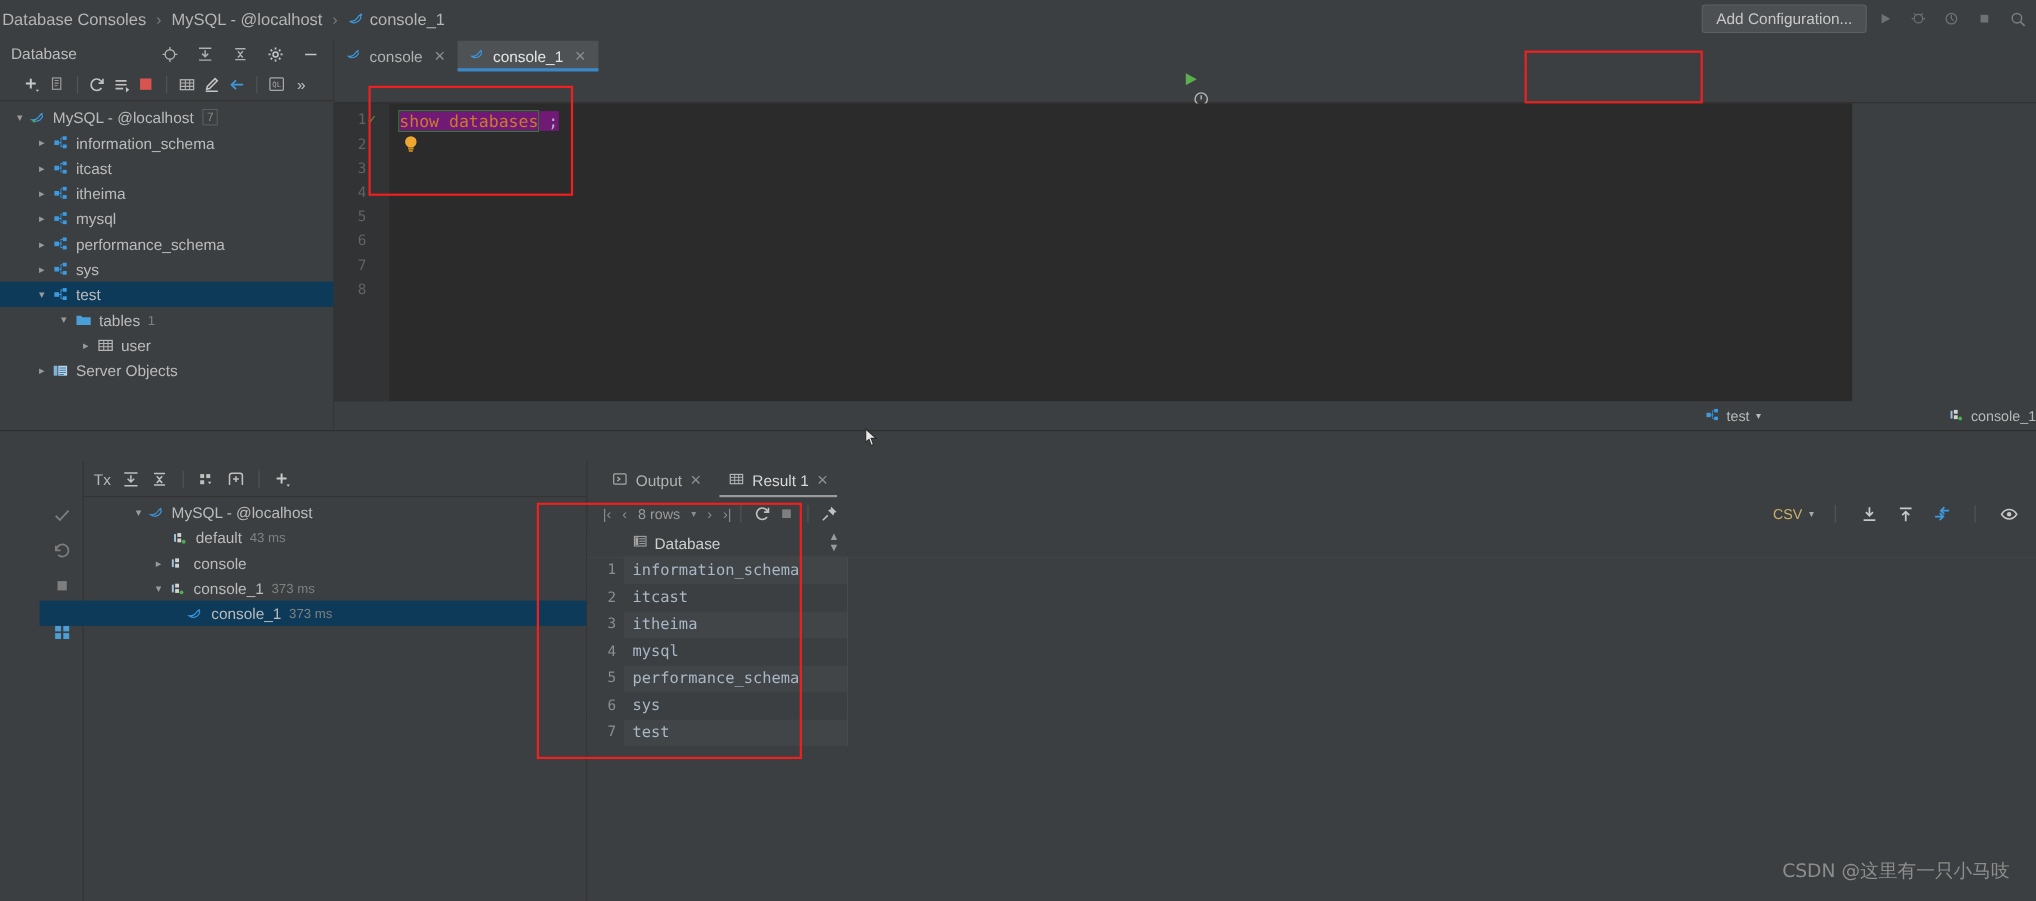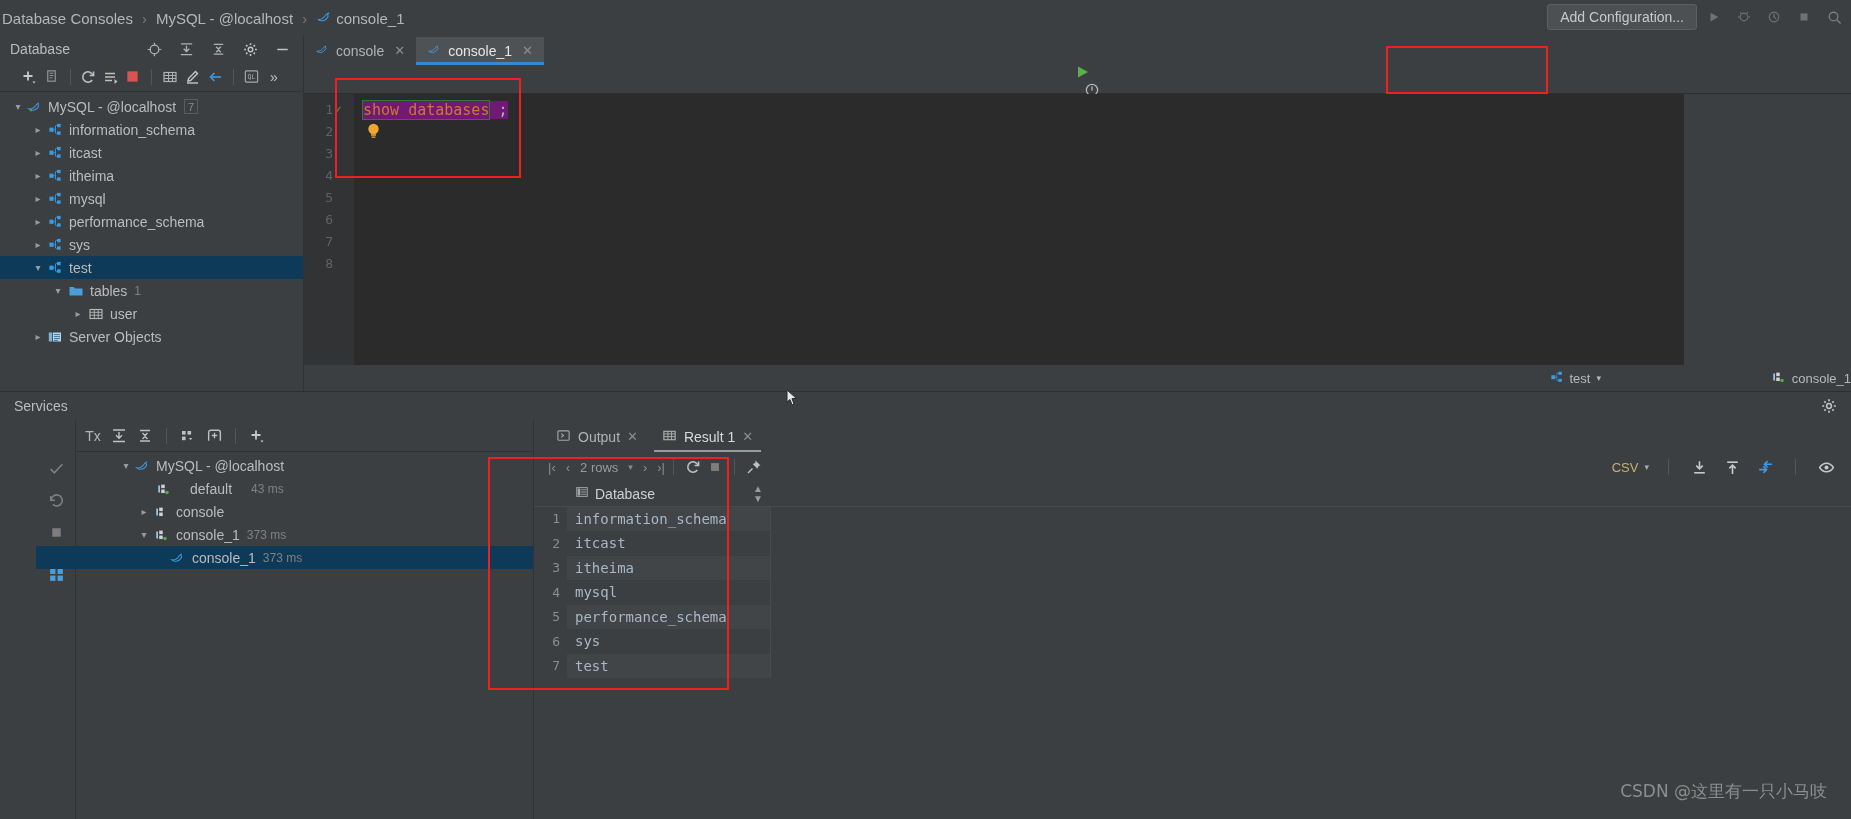--- a/index.html
+++ b/index.html
@@ -568,29 +568,20 @@
         </span>
         <span>console_1</span>
       </div>
     </div>
 
     <div class="annot" style="left:31px; top:42px; width:186px; height:100px;"></div>
     <div class="annot" style="left:1082px; top:10px; width:162px; height:48px;"></div>
   </div>
 
   <div class="services">
-    <div class="svc-header">
-      <span>Services</span>
-      <span class="svc-gear">
-        <svg width="16" height="16" viewBox="0 0 16 16">
-            <circle cx="8" cy="8" r="2.4" fill="none" stroke="#c4c4c4" stroke-width="1.5"></circle>
-            <path d="M8 1.2v2M8 12.8v2M1.2 8h2M12.8 8h2M3.3 3.3l1.4 1.4M11.3 11.3l1.4 1.4M12.7 3.3l-1.4 1.4M4.7 11.3l-1.4 1.4" stroke="#c4c4c4" stroke-width="1.7"></path>
-          </svg>
-      </span>
-    </div>
 
     <div class="svc-body">
 
       <div class="svc-railcol">
         <div class="rail-ico">
           <svg width="17" height="17" viewBox="0 0 16 16">
               <path d="M2.5 8.5l3.5 3.5 7.5-8" fill="none" stroke="#7e7e7e" stroke-width="1.6"></path>
             </svg>
         </div>
         <div class="rail-ico">
@@ -656,21 +647,21 @@
         <div class="svc-tree">
           <div class="tnode" style="padding-left:42px;">
             <span class="twisty">▾</span>
             <span class="ticon" style="width:17px;">
               <svg width="15" height="15" viewBox="0 0 16 16">
                   <path d="M2 10.5c3 .4 5.7-1 7.6-3.8.6-.9 1.3-1.8 2.4-2.1-.3.9-.2 1.9.4 2.8-1.1 2.5-3.4 4.4-6.3 4.6-1.5.2-2.8-.5-4.1-1.5z" fill="none" stroke="#3c9ae0" stroke-width="1.1"></path>
                 </svg>
             </span>
             <span class="tlabel">MySQL - @localhost</span>
           </div>
-          <div class="tnode" style="padding-left:78px;gap:12px;">
+          <div class="tnode" style="padding-left:78px;">
             <span class="ticon" style="width:19px;">
               <svg width="15" height="14" viewBox="0 0 16 16">
                   <rect x="2" y="4" width="2" height="8" fill="#9fc4dd"></rect>
                   <rect x="5.4" y="3" width="4" height="4" fill="#d2d2d2"></rect>
                   <rect x="5.4" y="8.6" width="4" height="4" fill="#d2d2d2"></rect>
                   <circle cx="12" cy="12" r="2" fill="#4caf50"></circle>
                 </svg>
             </span>
             <span class="tlabel">default</span>
             <span class="tcount">43 ms</span>
@@ -732,21 +723,21 @@
             </span>
             <span>Result 1</span>
             <span class="x">✕</span>
           </div>
         </div>
 
         <div class="grid-toolbar">
           <span class="pager" style="padding-left:10px;">
             <span class="arrow">|‹</span>
             <span class="arrow">‹</span>
-            <span>2 rows</span>
+            <span>8 rows</span>
             <span class="arrow" style="font-size:9px;">▾</span>
             <span class="arrow">›</span>
             <span class="arrow">›|</span>
           </span>
           <span class="sep"></span>
           <span class="ticon">
             <svg width="16" height="16" viewBox="0 0 16 16">
                 <path d="M13 6.5A5.2 5.2 0 1 0 12.3 11" fill="none" stroke="#c0c0c0" stroke-width="1.5"></path>
                 <path d="M13.6 2.6v4h-4" fill="none" stroke="#c0c0c0" stroke-width="1.5"></path>
               </svg>

